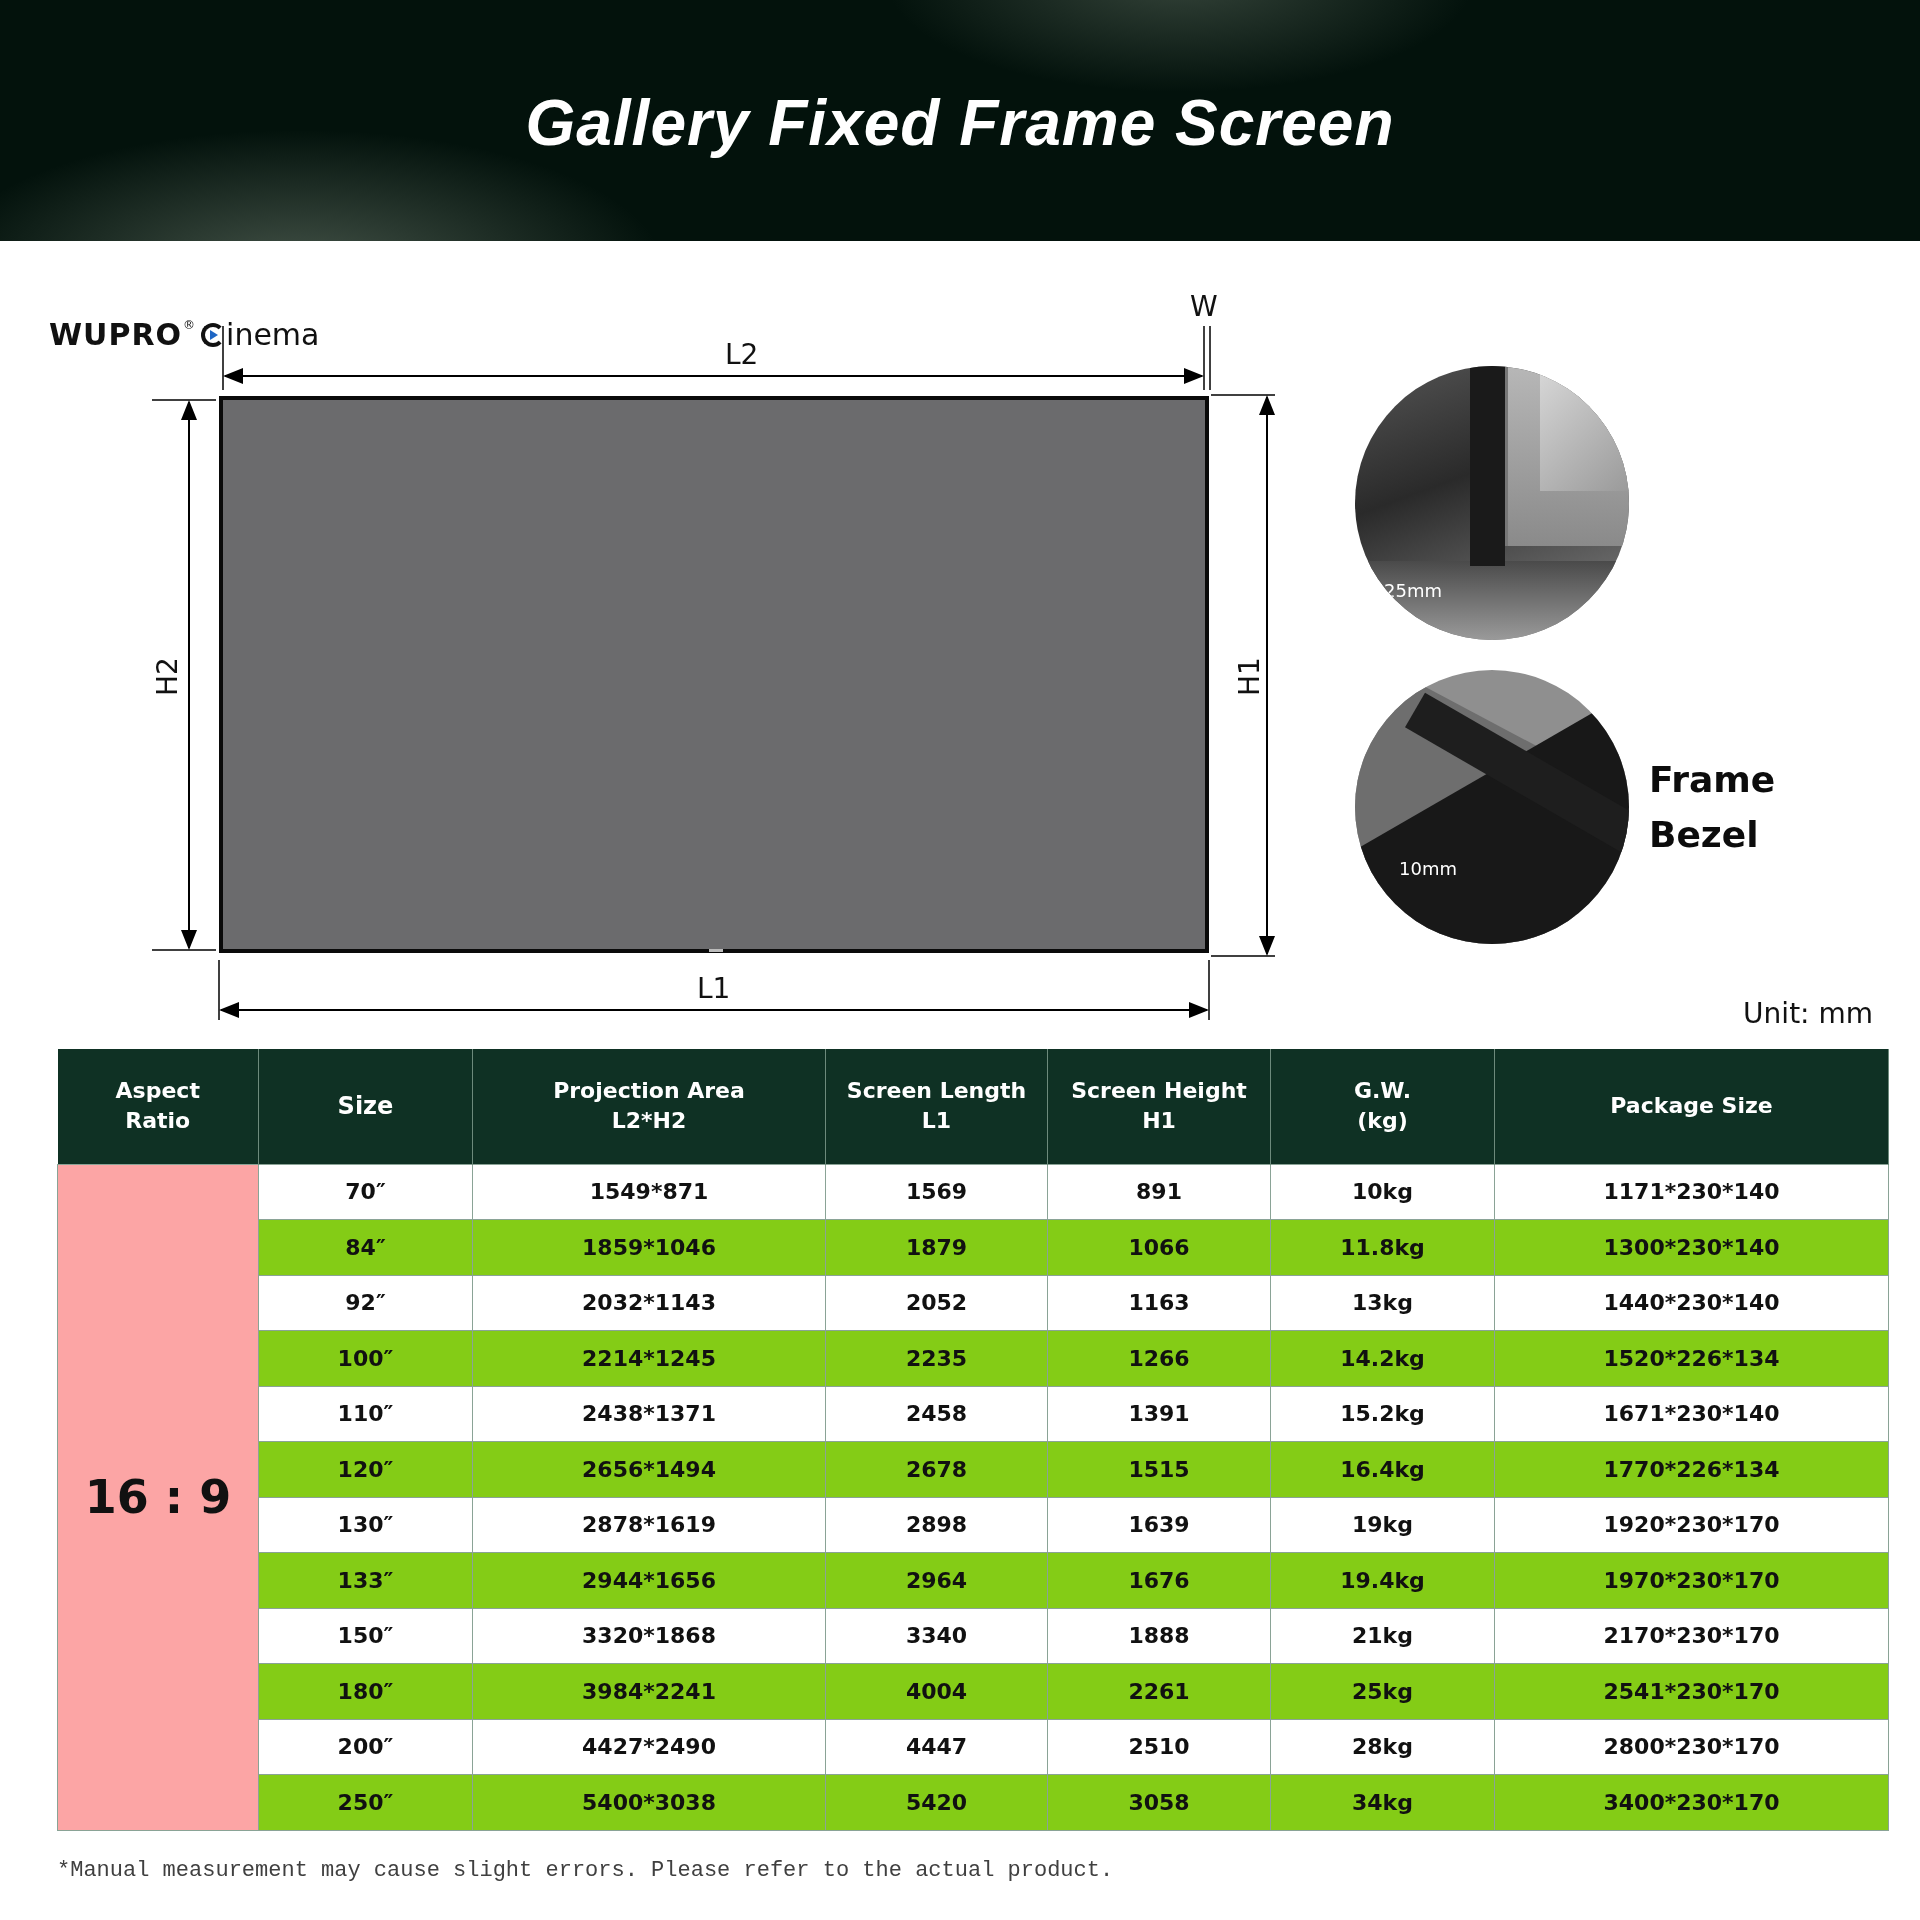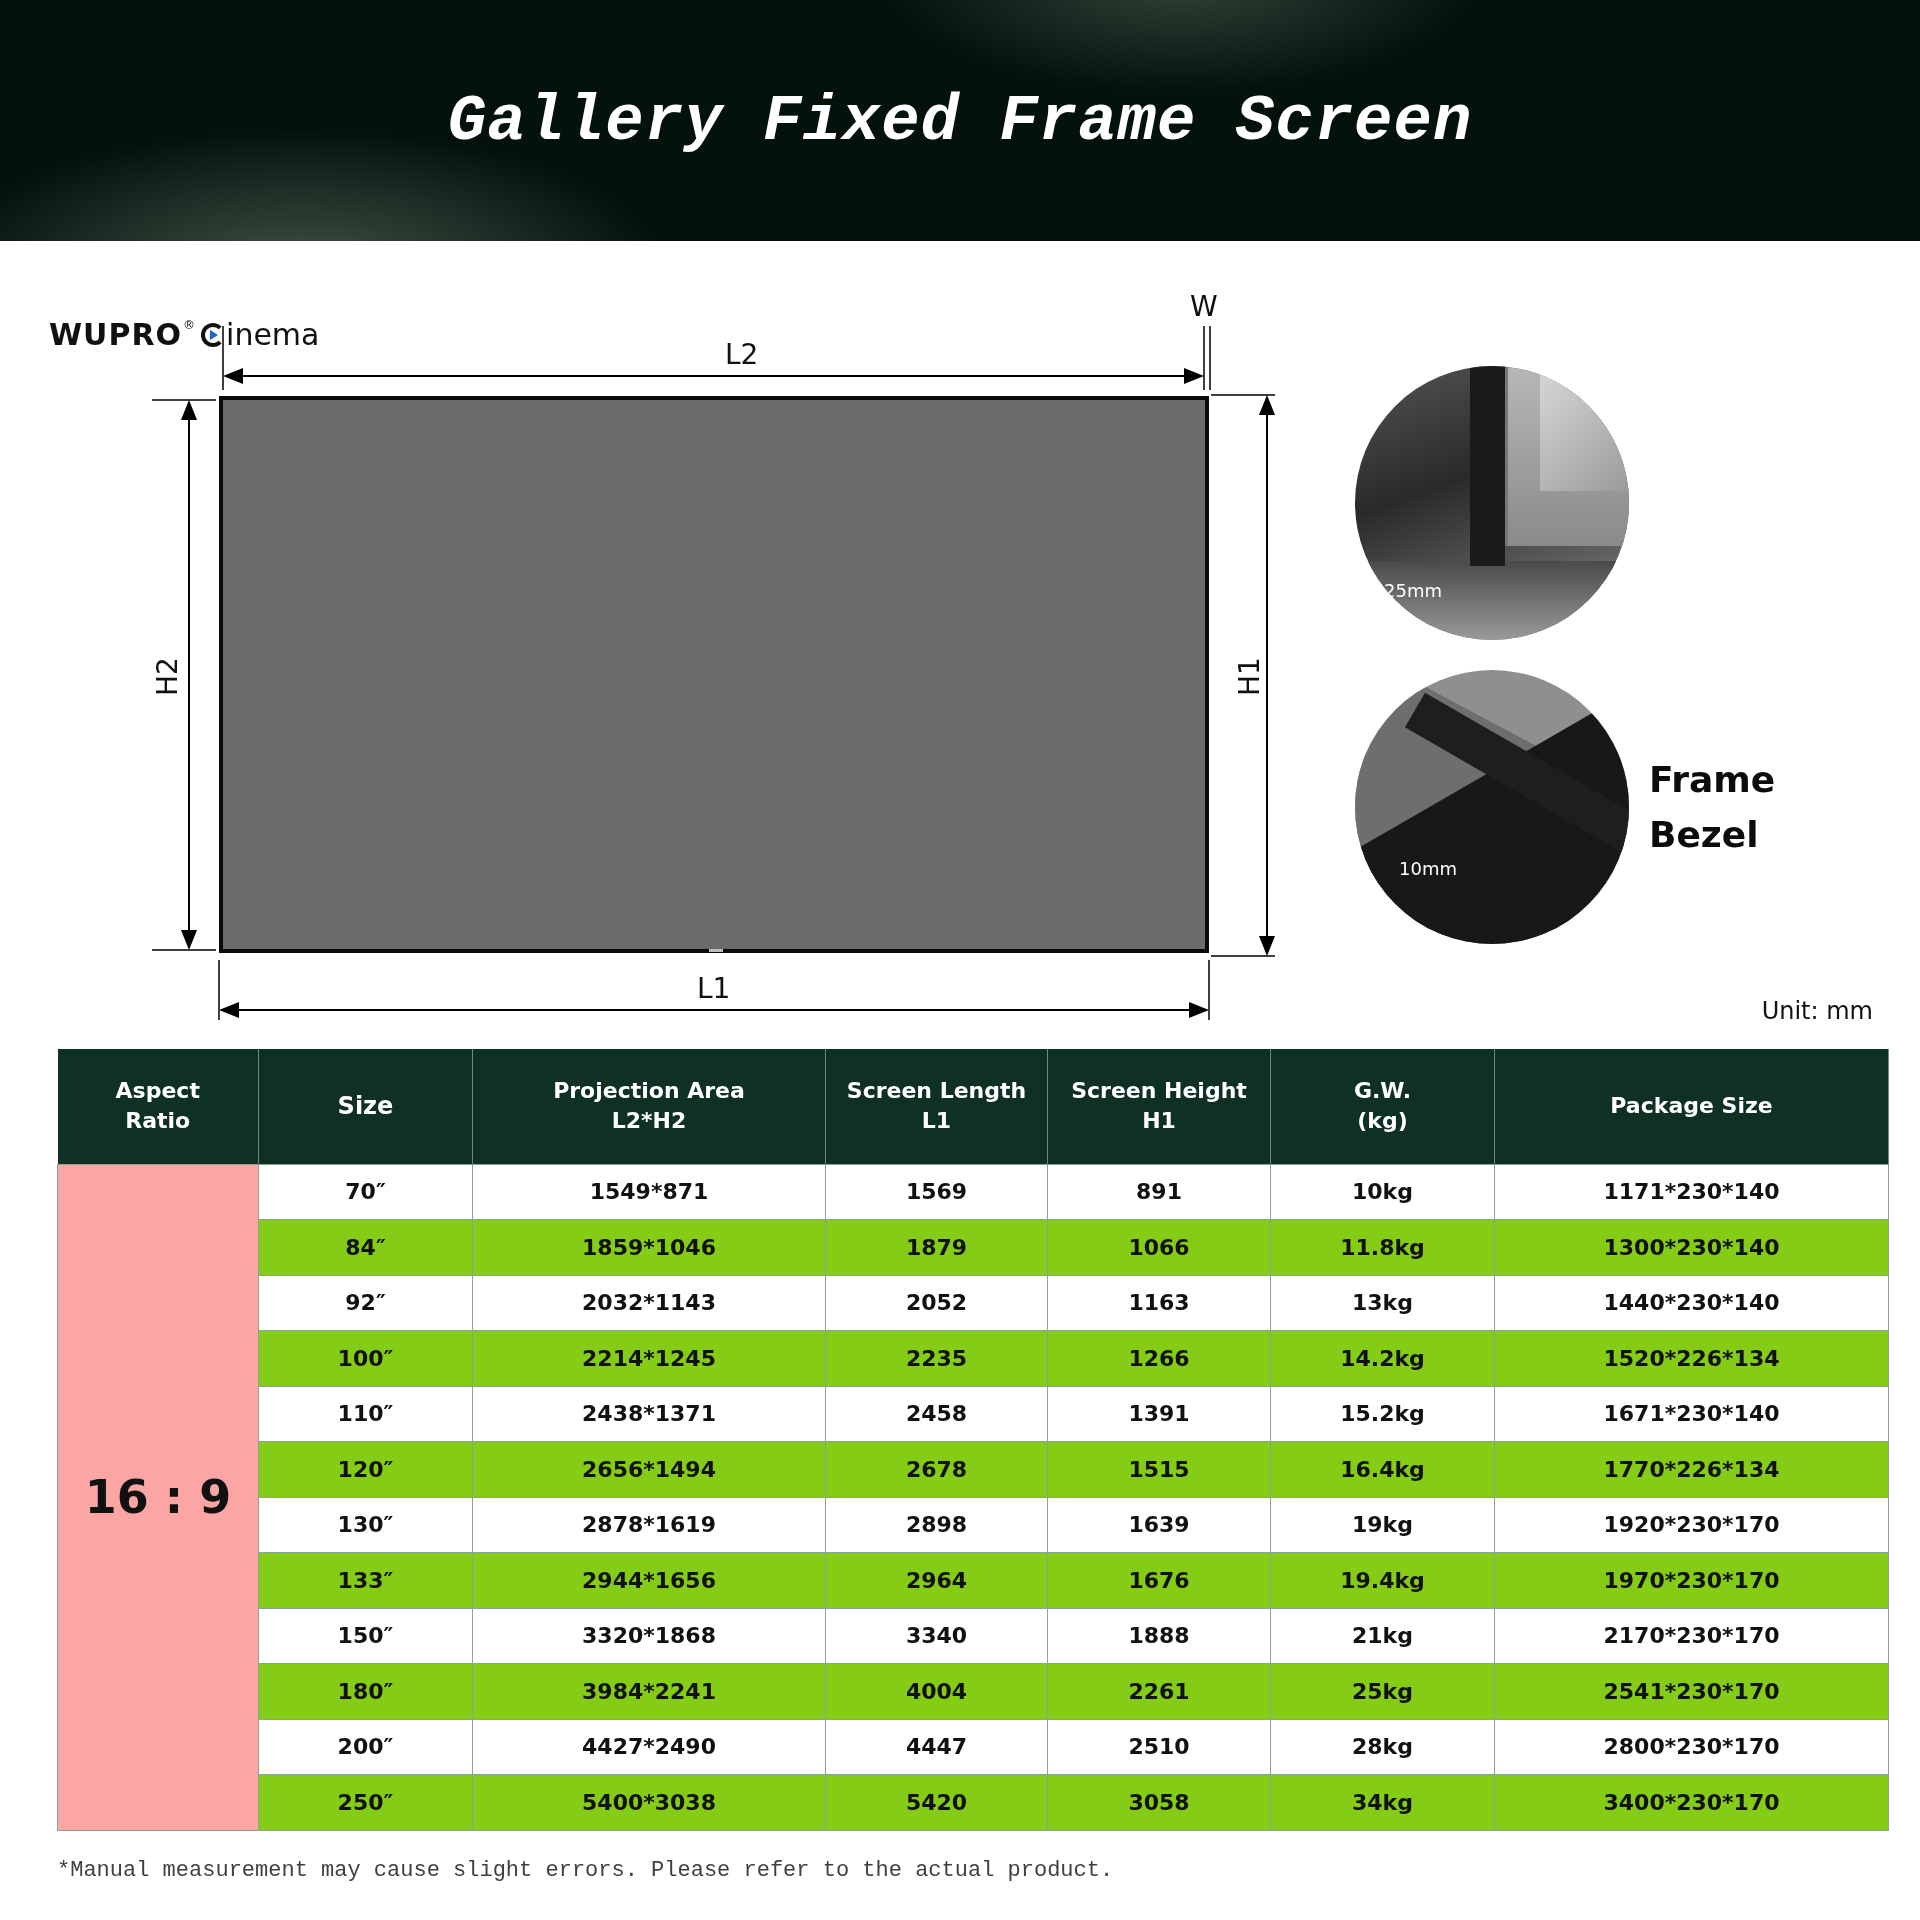--- a/index.html
+++ b/index.html
@@ -8,21 +8,21 @@
 
   .hero {
     position: absolute; left: 0; top: 0; width: 1920px; height: 241px;
     background:
       radial-gradient(ellipse 520px 200px at 300px 270px, rgba(120,135,120,0.55), rgba(0,0,0,0) 70%),
       radial-gradient(ellipse 420px 160px at 1180px -20px, rgba(110,125,110,0.45), rgba(0,0,0,0) 70%),
       #03120c;
   }
   .hero-title {
     position: absolute; left: 0; right: 0; top: 86px; text-align: center;
-    font-family: Liberation Mono, monospace; font-weight: bold; font-style: italic;
+    font-family: Liberation Sans, sans-serif; font-weight: bold; font-style: italic;
     font-size: 64px; color: #ffffff; letter-spacing: 1px;
   }
 
   .logo { position: absolute; left: 49px; top: 272px; display: flex; align-items: flex-end; margin-top: 45px; }
   .logo-brand { font-family: "DejaVu Sans", sans-serif; font-weight: bold; font-size: 30px; color: #111; letter-spacing: 1px; }
   .logo-reg { font-size: 12px; position: relative; top: -20px; margin-left: 1px; }
   .logo-c { position: relative; display: inline-block; width: 24px; height: 24px; margin-left: 6px; margin-bottom: 5px; border: 4px solid #111; border-right-color: transparent; border-radius: 50%; }
   .logo-c::after { content: ""; position: absolute; left: 5px; top: 3px; border-left: 8px solid #1e66c4; border-top: 5px solid transparent; border-bottom: 5px solid transparent; }
   .logo-sub { font-family: "DejaVu Sans", sans-serif; font-size: 30px; color: #111; margin-left: 1px; }
 
@@ -41,21 +41,21 @@
   .c1 .plate { position: absolute; left: 150px; top: 0; width: 124px; height: 180px; background: linear-gradient(180deg, #b7b7b7, #8a8a8a); border-left: 3px solid #777; }
   .c1 .inner { position: absolute; left: 185px; top: 0; width: 89px; height: 125px; background: linear-gradient(135deg, #d8d8d8, #9a9a9a); }
   .c1 .floor { position: absolute; left: 0; top: 195px; width: 274px; height: 79px; background: linear-gradient(180deg, #4a4a4a, #9a9a9a); }
   .c2 { background: #8f8f8f; }
   .c2 .panel { position: absolute; left: -30px; top: 30px; width: 250px; height: 320px; background: #6e6e6e; transform: skewY(28deg); }
   .c2 .bezel2 { position: absolute; left: 60px; top: 20px; width: 300px; height: 40px; background: #1e1e1e; transform: rotate(30deg); transform-origin: left; }
   .c2 .dark { position: absolute; left: 0; top: 180px; width: 400px; height: 200px; background: #181818; transform: rotate(-30deg); transform-origin: left top; }
   .circ-note { position: absolute; font-family: "DejaVu Sans", sans-serif; font-size: 18px; color: #fff; }
   .detail-title { margin-left: 20px; font-family: "DejaVu Sans", sans-serif; font-weight: bold; font-size: 36px; line-height: 55px; color: #0c0c0c; }
 
-  .unit { position: absolute; right: 47px; top: 997px; font-family: "DejaVu Sans", sans-serif; font-size: 24px; color: #111; }
+  .unit { position: absolute; right: 47px; top: 997px; font-family: "DejaVu Sans", sans-serif; font-size: 28px; color: #111; }
 
   
   table.spec { position: absolute; left: 57px; top: 1049px; width: 1831px; border-collapse: collapse; table-layout: fixed; }
   table.spec th { background: #0f3124; color: #fff; font-family: "DejaVu Sans", sans-serif; font-weight: bold; font-size: 22px; line-height: 30px; height: 115px; text-align: center; vertical-align: middle; border-right: 1px solid #6d8a7c; white-space: pre-line; }
   table.spec th.big { font-size: 24px; }
   table.spec td { height: 55.5px; text-align: center; vertical-align: middle; font-family: "DejaVu Sans", sans-serif; font-weight: bold; font-size: 22px; color: #111; border: 1px solid #8aa396; }
   table.spec tr.alt td.c { background: #84cc16; }
   table.spec td.ratio { background: #fca5a5; font-size: 46px; border-left: 1px solid #8aa396; }
 
   .footnote { position: absolute; left: 57px; top: 1858px; font-family: Liberation Mono, monospace; font-size: 22px; color: #404040; }

